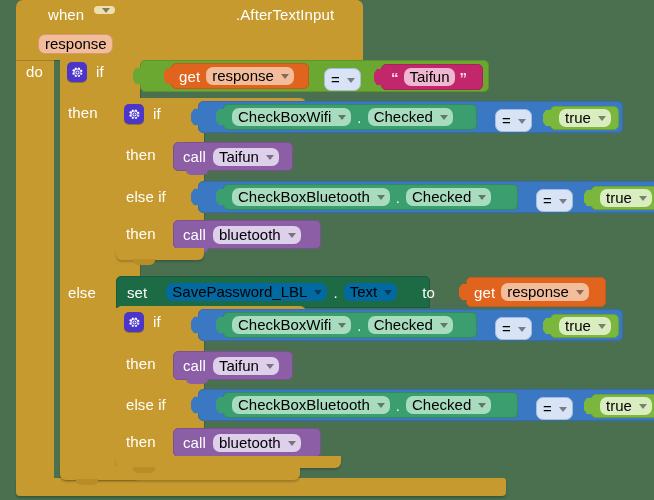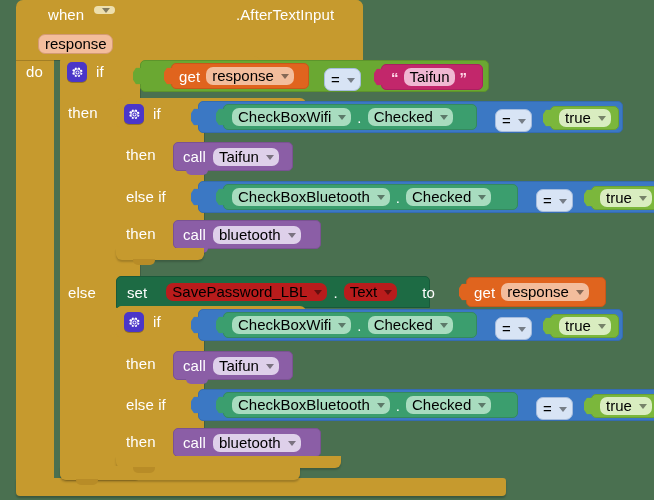--- a/index.html
+++ b/index.html
@@ -71,21 +71,21 @@
   .v-true{background:#7bb73c;border:1px solid #6aa233;}       
   .v-purple{background:#8b5ea6;border:1px solid #7a5292;}     
   .v-setgreen{background:#1d6b44;border:1px solid #18593a;}  
 
   .f-peach{background:#f3bd9c;}
   .f-pink{background:#f0b7d2;}
   .f-mint{background:#a8dcbf;}
   .f-lightgreen{background:#d9edc0;}
   .f-lilac{background:#ded0ea;}
   .f-cream{background:#eddfae;}
-  .f-setmint{background:#b91c1c;}
+  .f-setmint{background:#0369a1;}
   .f-opwhite{background:#d8e4f5;}
 
   
   .plug{
     position:absolute;left:-8px;top:50%;transform:translateY(-50%);
     width:9px;height:17px;
   }
   .plug i{
     display:block;width:9px;height:17px;border-radius:0 0 0 0;
     clip-path:polygon(100% 0,100% 100%,35% 100%,0 72%,0 28%,35% 0);

